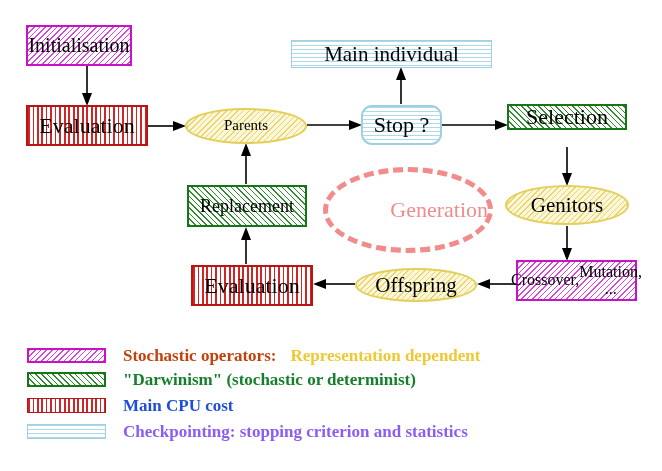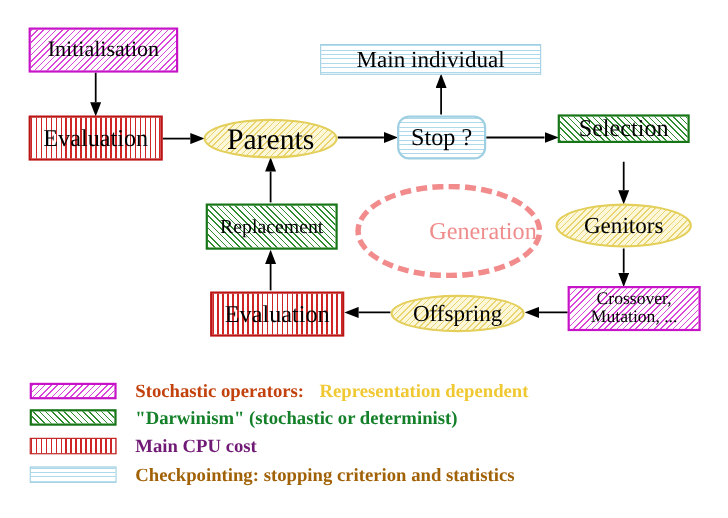--- a/index.html
+++ b/index.html
@@ -95,49 +95,49 @@
       <line x1="355" y1="284" x2="326" y2="284" marker-end="url(#ah)"></line>
       <line x1="246" y1="264" x2="246" y2="240" marker-end="url(#ah)"></line>
       <line x1="246" y1="184" x2="246" y2="156" marker-end="url(#ah)"></line>
     </g>
   </svg>
 
   <div class="generation-ellipse" style="left:323px; top:167px; width:170px; height:86px; font-size:22px;">
     <span>Generation</span>
   </div>
 
-  <div class="node hatch-magenta" style="left:26px; top:25px; width:136px; height:41px; font-size:20px;">
+  <div class="node hatch-magenta" style="left:26px; top:25px; width:106px; height:41px; font-size:20px;">
     <span>Initialisation</span>
   </div>
 
   <div class="node stripe-red" style="left:26px; top:105px; width:122px; height:41px; font-size:22px;">
     <span>Evaluation</span>
   </div>
 
-  <div class="node ellipse-yellow" style="left:185px; top:108px; width:122px; height:36px; font-size:27px;">
+  <div class="node ellipse-yellow" style="left:185px; top:108px; width:122px; height:36px; font-size:15px;">
     <span>Parents</span>
   </div>
 
   <div class="node stripe-cyan" style="left:291px; top:40px; width:201px; height:28px; font-size:21px; border-width:1.5px;">
     <span>Main individual</span>
   </div>
 
   <div class="node stripe-cyan" style="left:361px; top:105px; width:81px; height:40px; font-size:22px; border-radius:11px;">
     <span>Stop ?</span>
   </div>
 
   <div class="node hatch-green" style="left:507px; top:104px; width:120px; height:26px; font-size:22px;">
     <span>Selection</span>
   </div>
 
   <div class="node ellipse-yellow" style="left:505px; top:185px; width:124px; height:40px; font-size:21px;">
     <span>Genitors</span>
   </div>
 
-  <div class="node hatch-magenta" style="left:516px; top:260px; width:121px; height:41px; font-size:16px; flex-direction:column;">
+  <div class="node hatch-magenta" style="left:516px; top:260px; width:121px; height:41px; font-size:16px; flex-direction:row;">
     <div>Crossover,</div>
     <div>Mutation, ...</div>
   </div>
 
   <div class="node ellipse-yellow" style="left:355px; top:268px; width:122px; height:34px; font-size:21px;">
     <span>Offspring</span>
   </div>
 
   <div class="node stripe-red" style="left:191px; top:265px; width:122px; height:41px; font-size:22px;">
     <span>Evaluation</span>
@@ -154,21 +154,21 @@
     <span class="legend-text" style="color:#f0c832;">Representation dependent</span>
   </div>
 
   <div class="legend-row" style="left:27px; top:371px;">
     <div class="legend-swatch hatch-green"></div>
     <span class="legend-text" style="color:#15802a;">"Darwinism" (stochastic or determinist)</span>
   </div>
 
   <div class="legend-row" style="left:27px; top:397px;">
     <div class="legend-swatch stripe-red"></div>
-    <span class="legend-text" style="color:#701a75;">Main CPU cost</span>
+    <span class="legend-text" style="color:#1d4ed8;">Main CPU cost</span>
   </div>
 
   <div class="legend-row" style="left:27px; top:423px;">
     <div class="legend-swatch stripe-cyan"></div>
-    <span class="legend-text" style="color:#a16207;">Checkpointing: stopping criterion and statistics</span>
+    <span class="legend-text" style="color:#8b5cf6;">Checkpointing: stopping criterion and statistics</span>
   </div>
 
 </div>
 
 </body></html>

